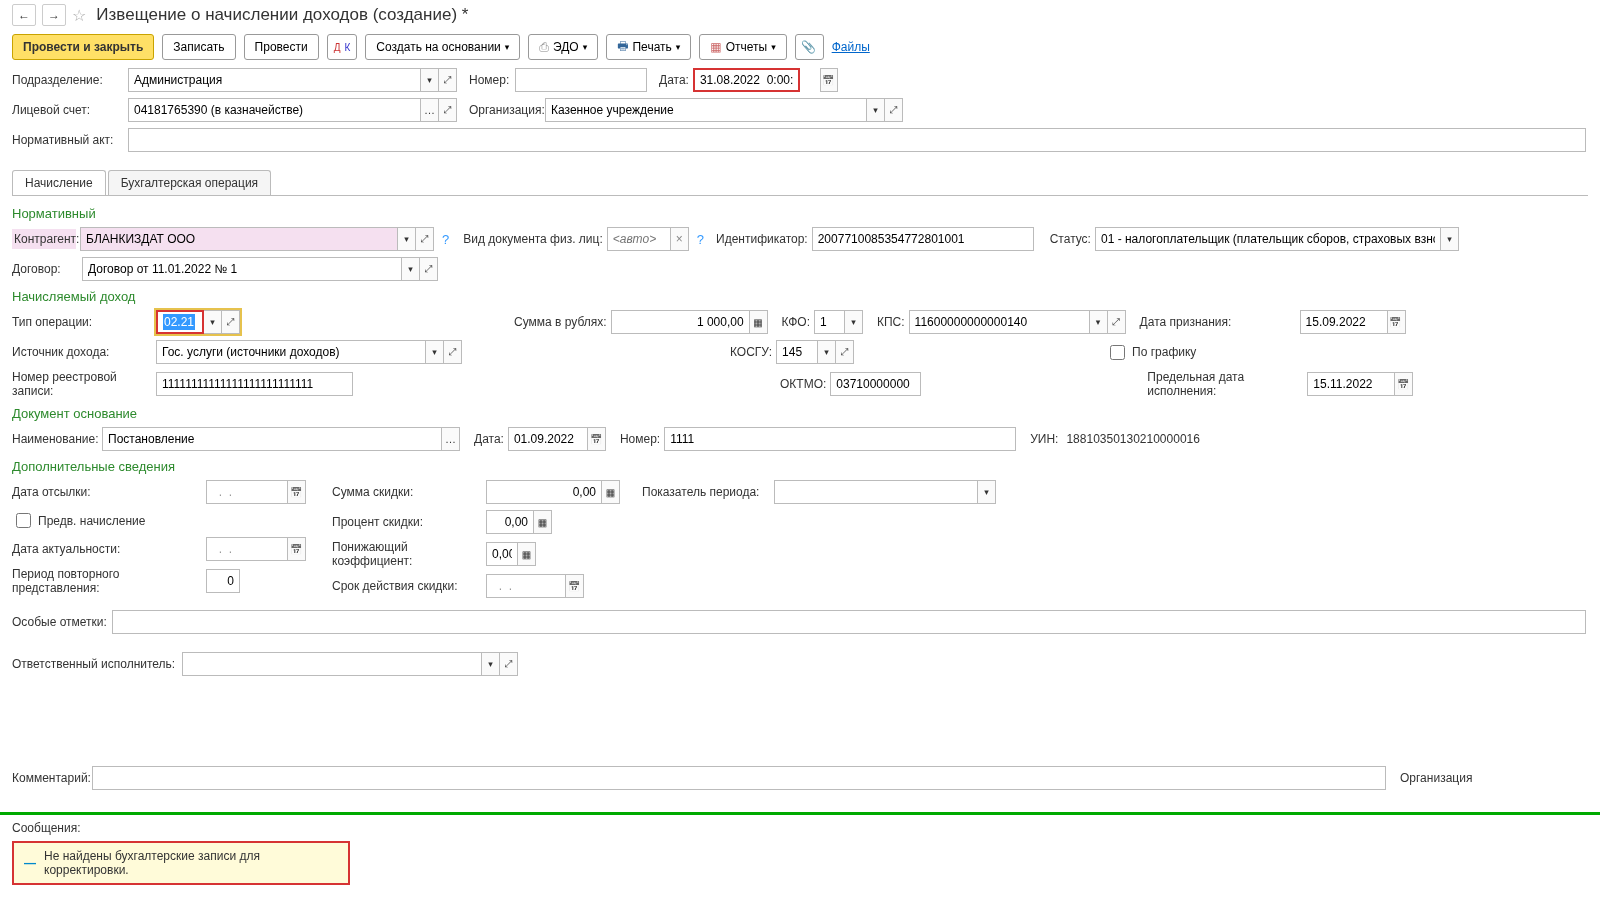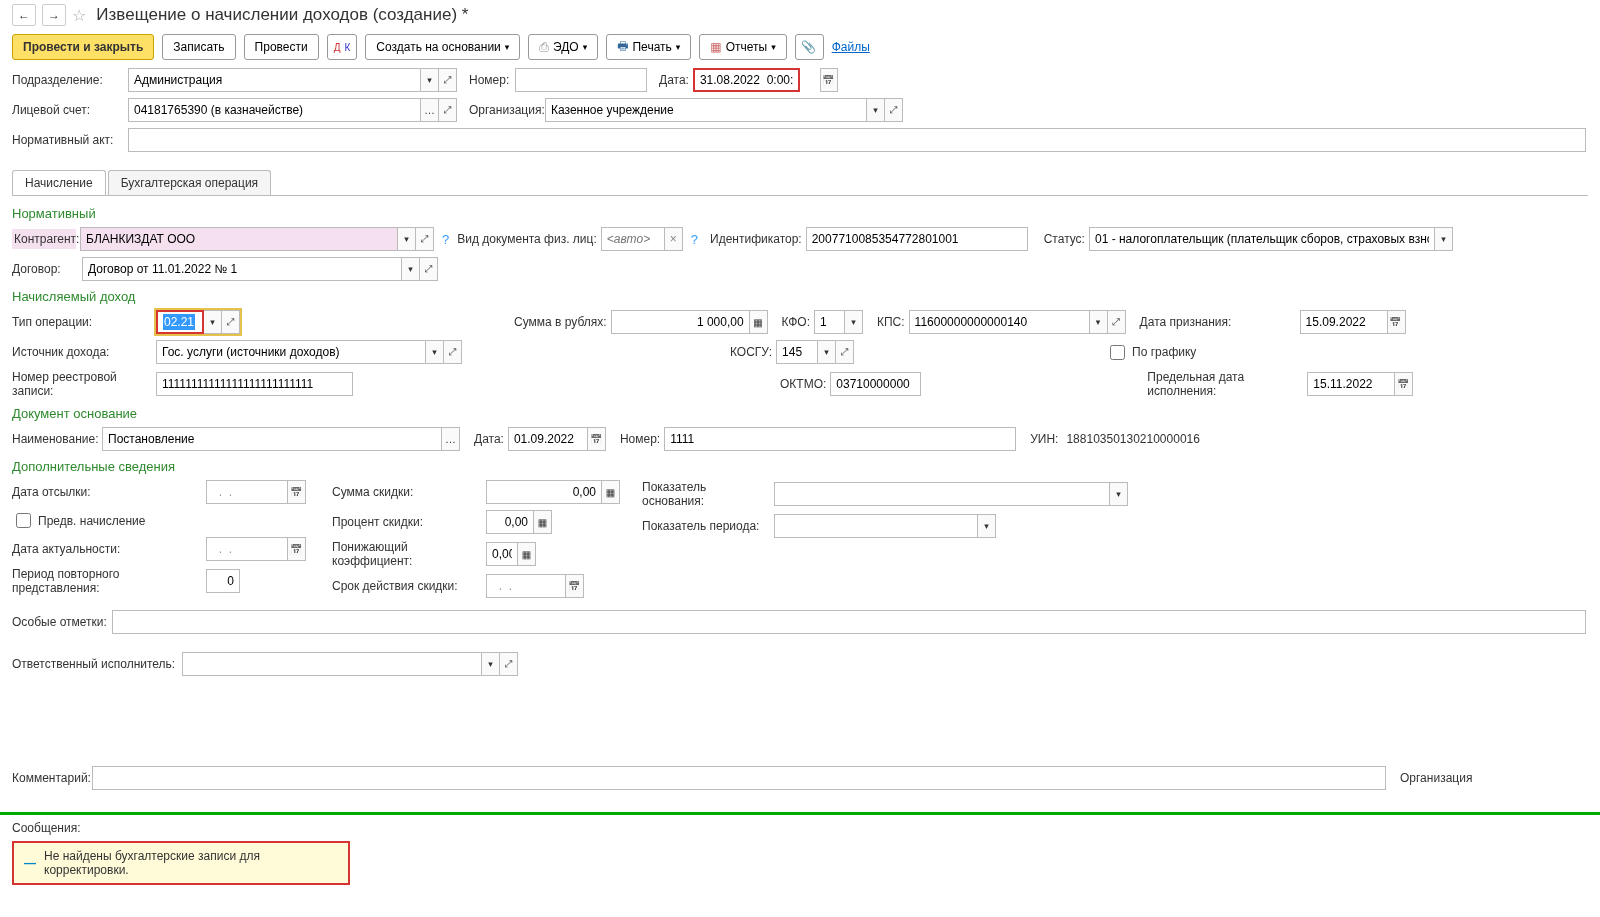--- a/index.html
+++ b/index.html
@@ -129,21 +129,21 @@
 
   <div class="section-title">Нормативный</div>
   <div class="row">
     <span class="label pink-bg" style="width:64px;padding:3px 2px">Контрагент:</span>
     <div class="input-group">
       <input class="input pink-bg" style="width: 318px;" value="БЛАНКИЗДАТ ООО">
       <div class="input-btn dropdown-arrow"></div>
       <div class="input-btn open-btn"></div>
     </div>
     <span class="q-mark">?</span>
-    <span class="label" style="margin-left:0">Вид документа физ. лиц:</span>
+    <span class="label" style="margin-left:6px">Вид документа физ. лиц:</span>
     <div class="input-group">
       <input class="input" style="width: 64px; color: rgb(187, 187, 187); font-style: italic;" placeholder="&lt;авто&gt;">
       <div class="input-btn clear-btn"></div>
     </div>
     <span class="q-mark">?</span>
     <span class="label" style="margin-left:4px">Идентификатор:</span>
     <input class="input" style="width: 222px;" value="2007710085354772801001">
     <span class="label" style="margin-left:12px">Статус:</span>
     <div class="input-group">
       <input class="input" style="width: 346px;" value="01 - налогоплательщик (плательщик сборов, страховых взносо">
@@ -293,27 +293,20 @@
       <div class="row">
         <span class="label" style="width:150px">Срок действия скидки:</span>
         <div class="input-group">
           <input class="input" style="width: 80px; color: rgb(153, 153, 153);" value="  .  .">
           <div class="input-btn cal-btn"></div>
         </div>
       </div>
     </div>
     <div style="width:490px">
       <div class="row">
-        <span class="label" style="width:128px">Показатель основания:</span>
-        <div class="input-group">
-          <input class="input" style="width: 336px;">
-          <div class="input-btn dropdown-arrow"></div>
-        </div>
-      </div>
-      <div class="row">
         <span class="label" style="width:128px">Показатель периода:</span>
         <div class="input-group">
           <input class="input" style="width: 204px;">
           <div class="input-btn dropdown-arrow"></div>
         </div>
       </div>
     </div>
   </div>
 
   <div class="row" style="margin-top:6px">

